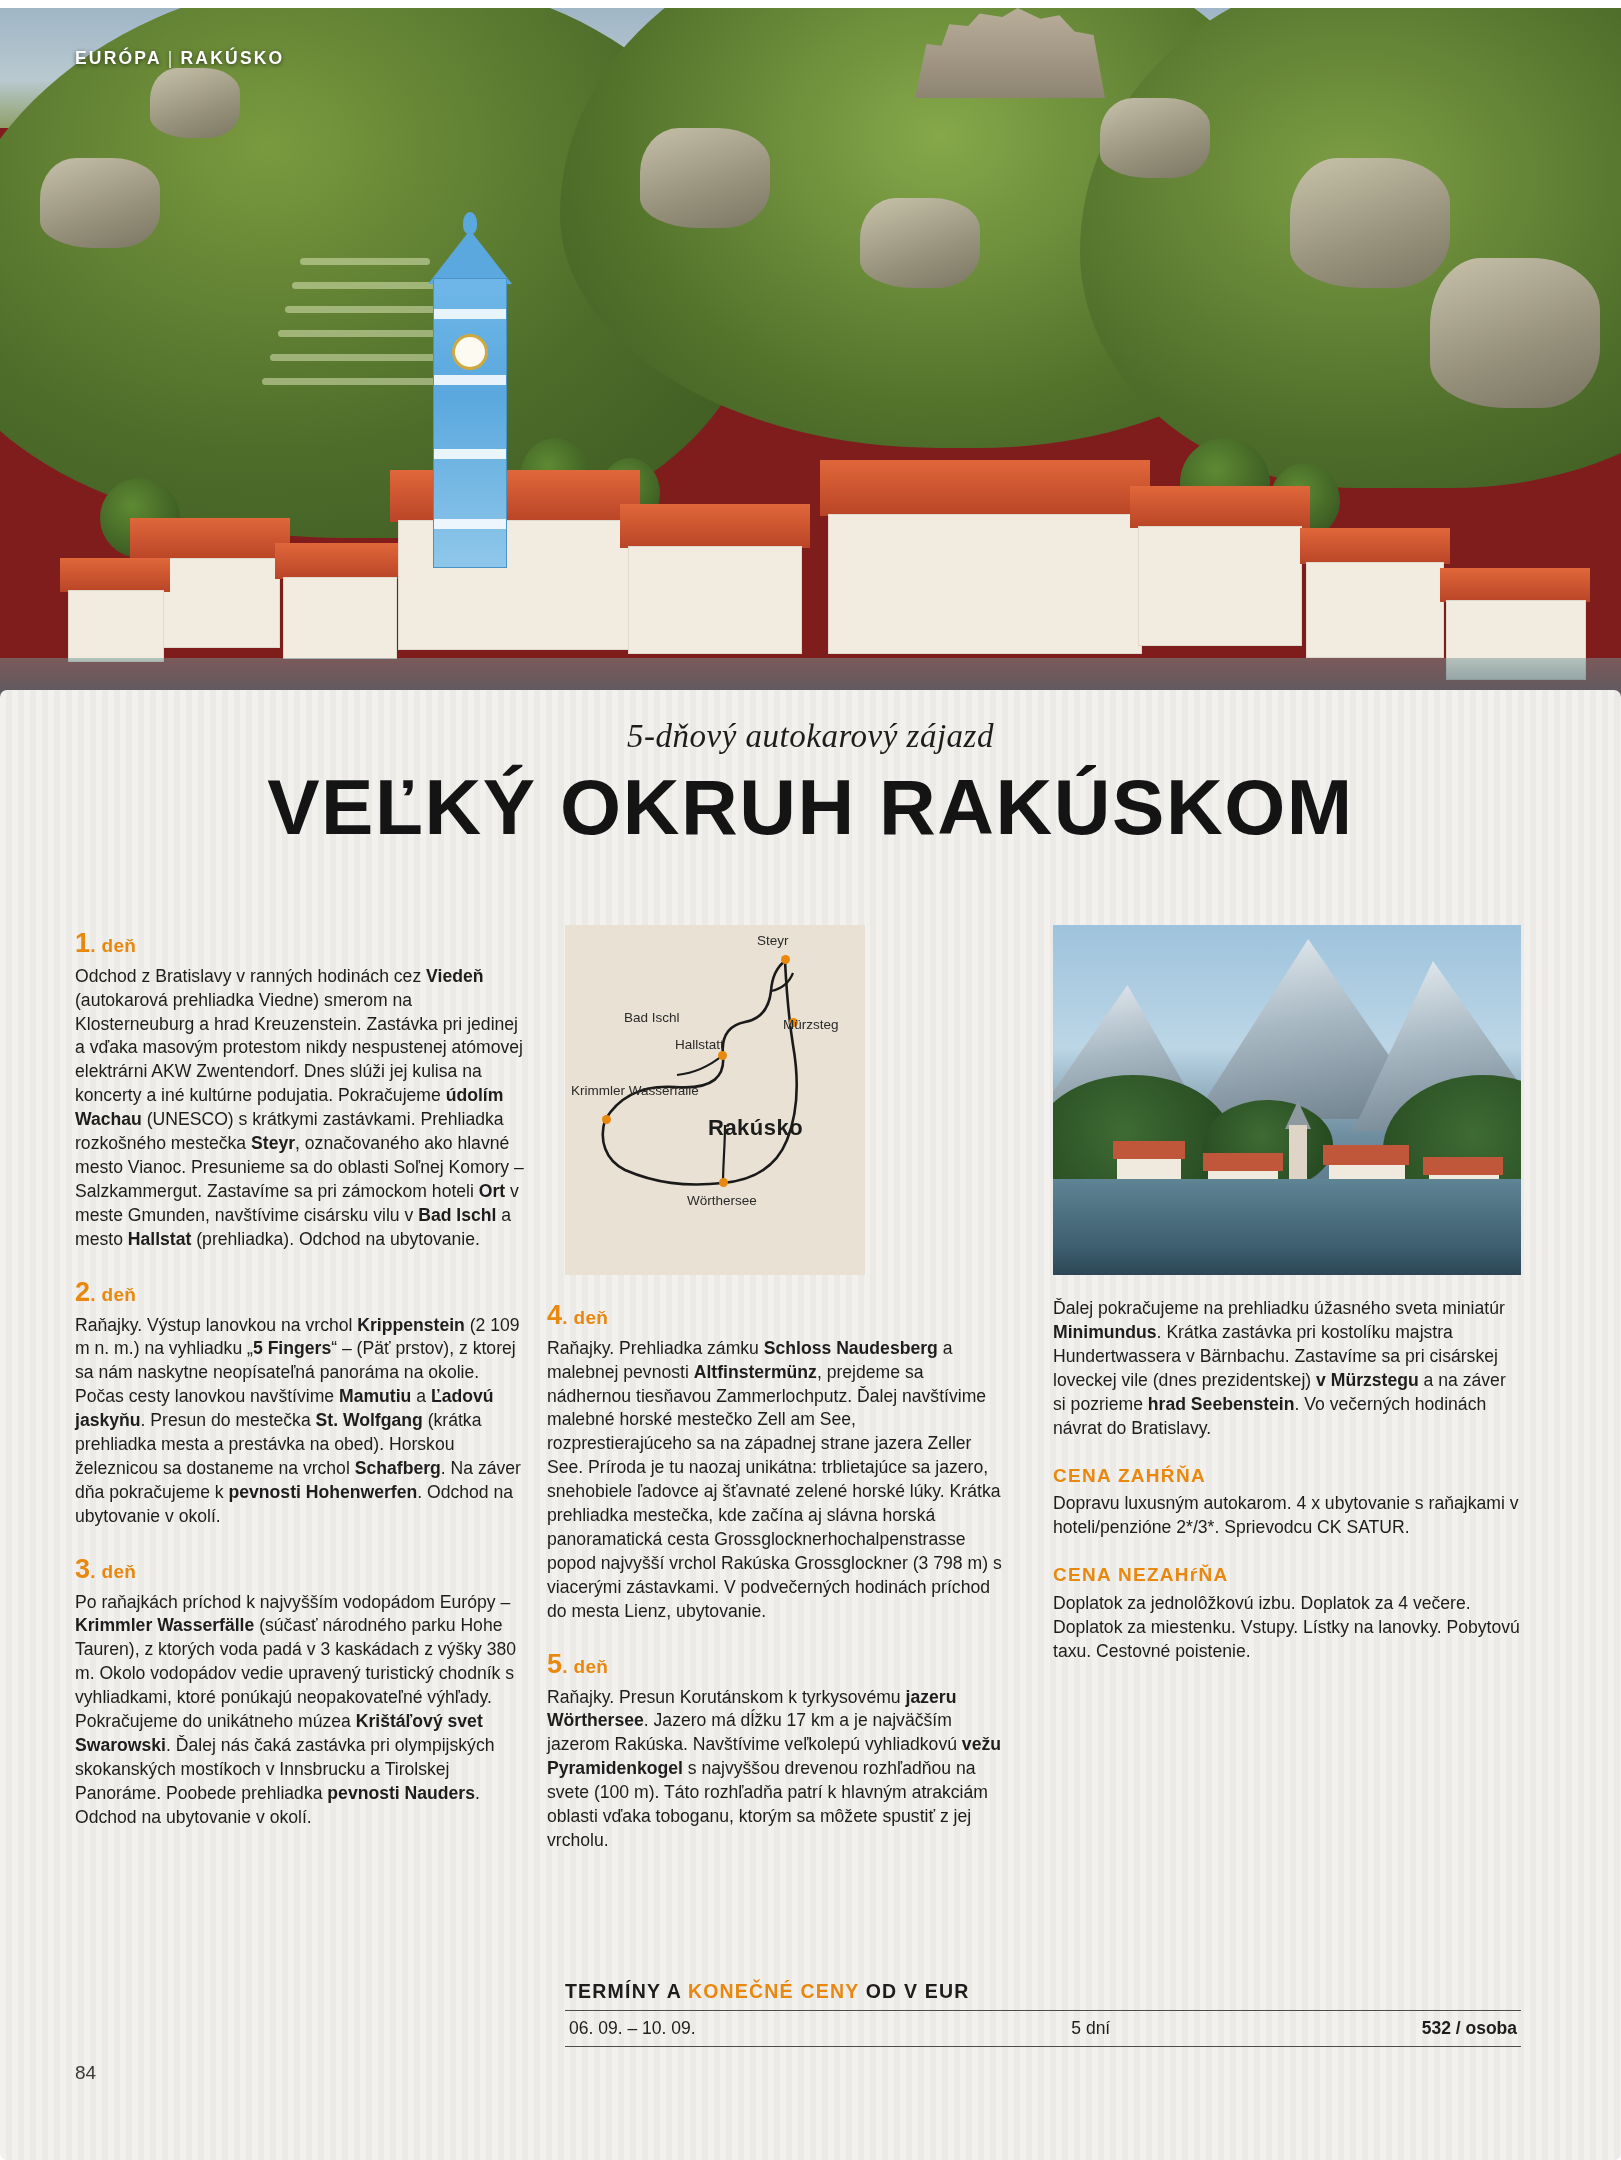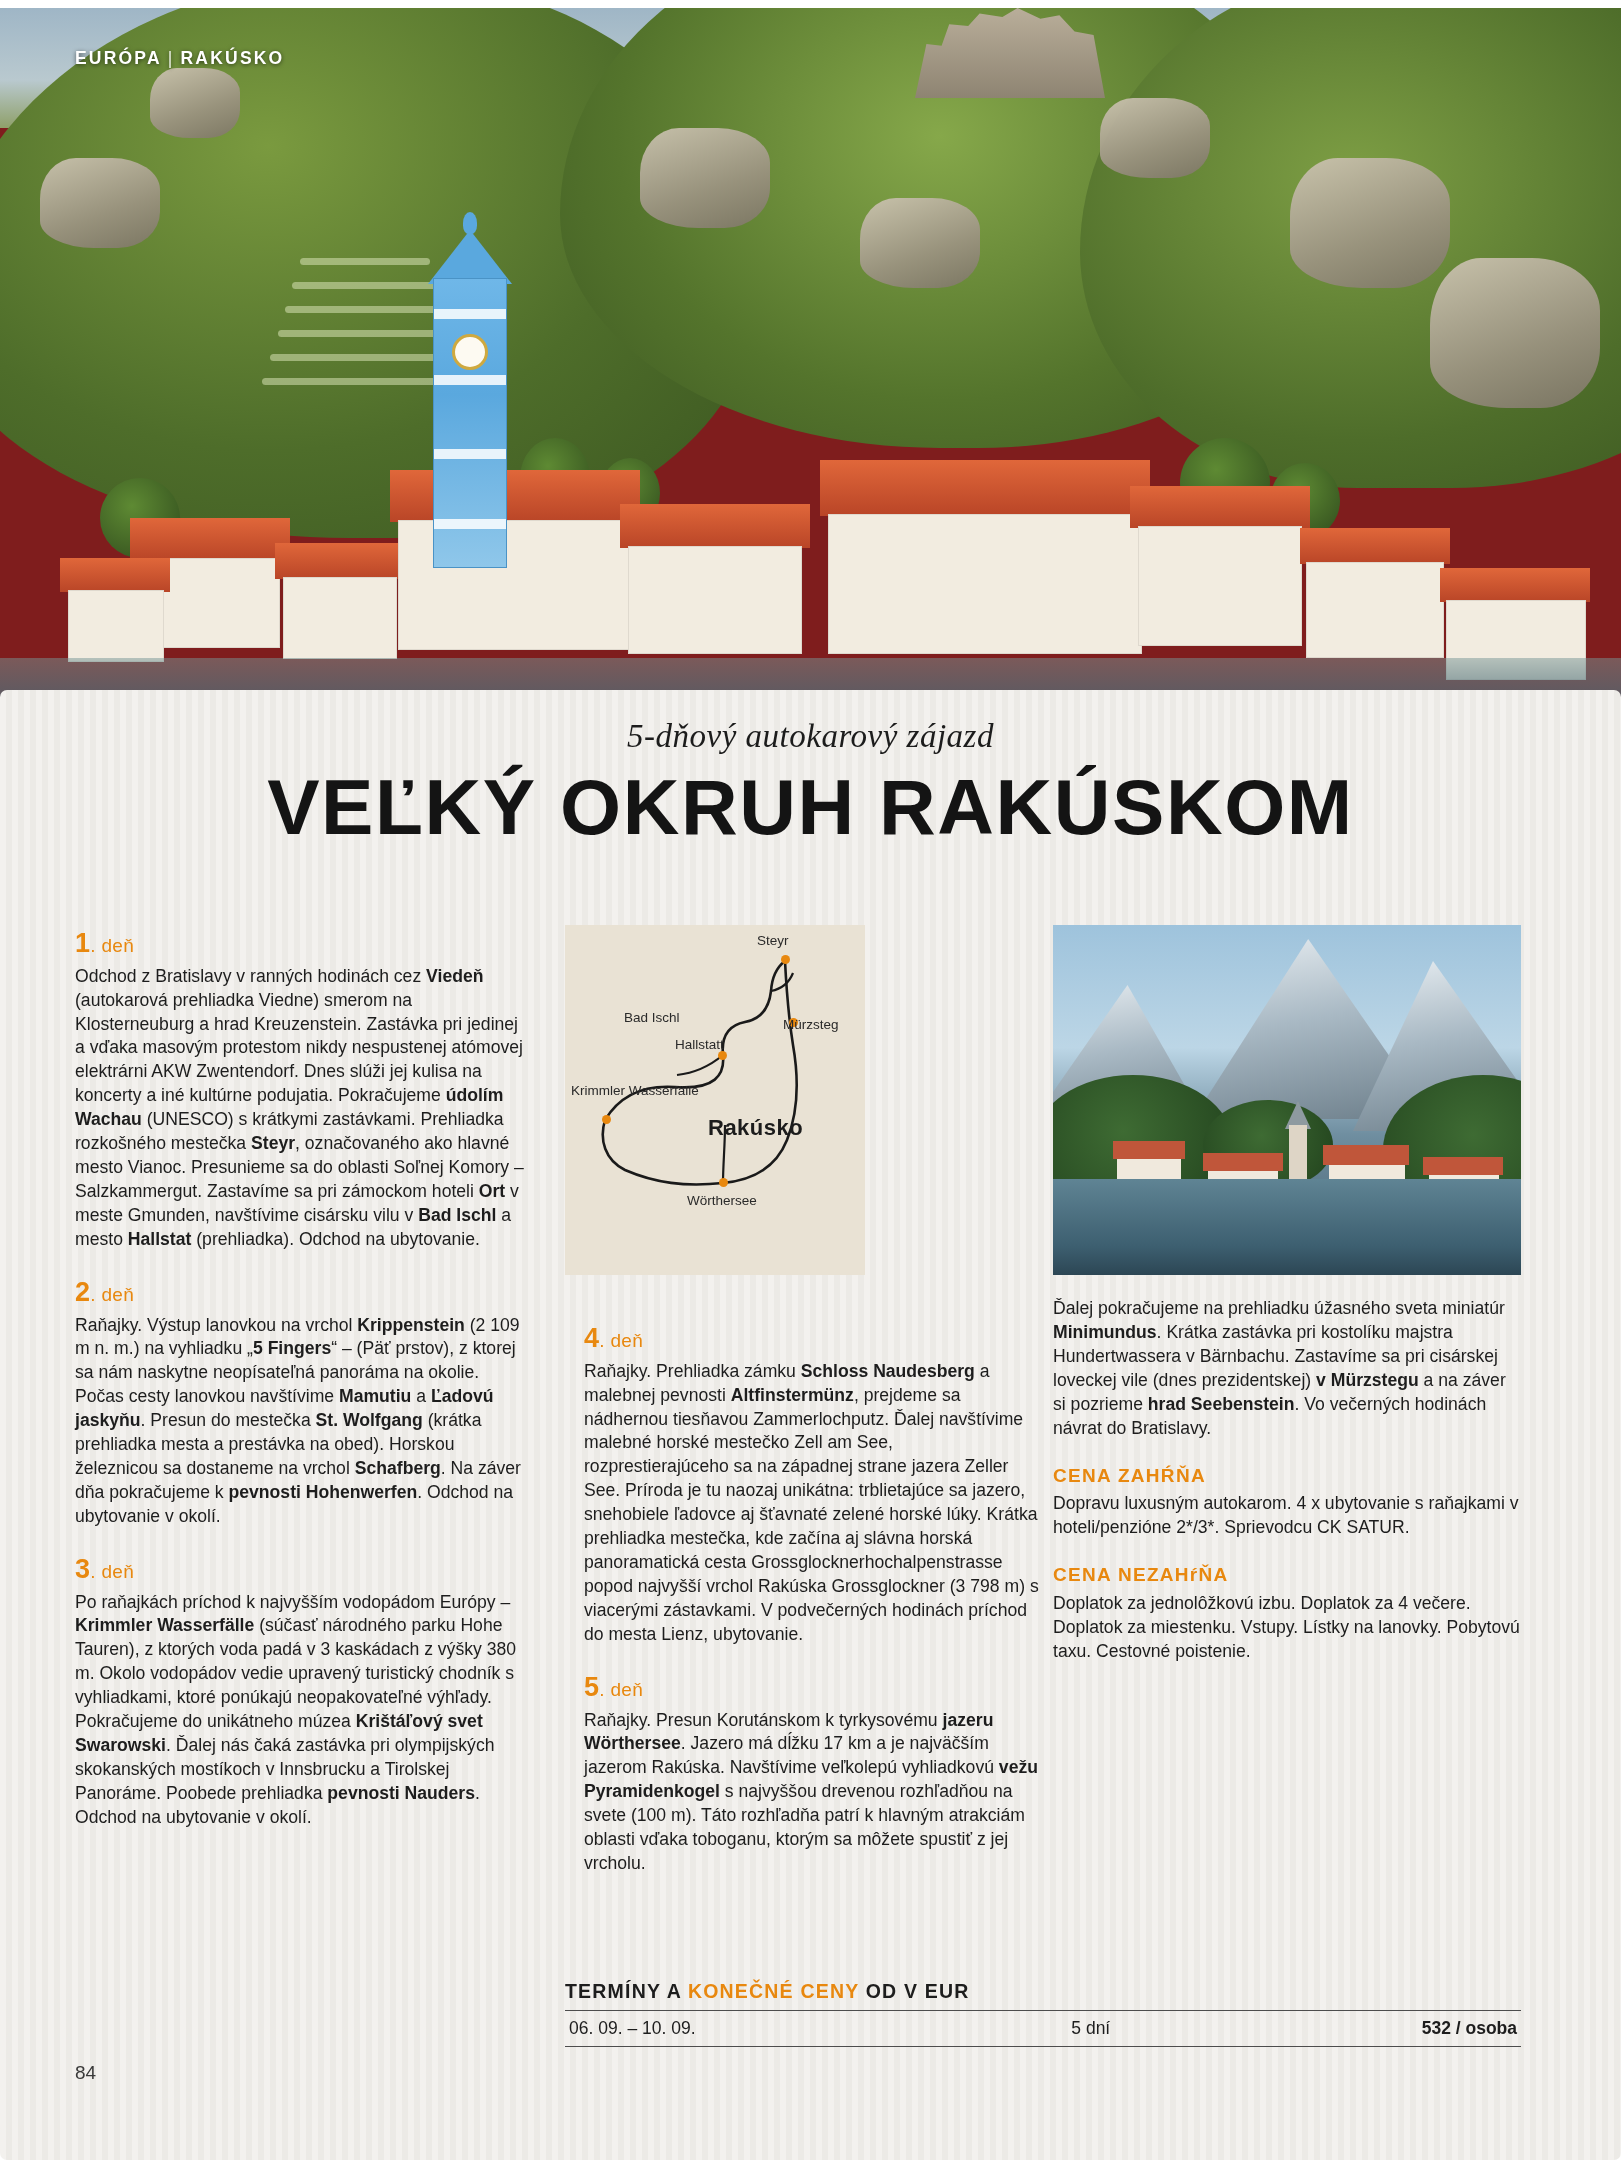--- a/index.html
+++ b/index.html
@@ -141,32 +141,32 @@
   .cols {
     position:absolute; left:0; top:235px; width:1621px;
   }
   .col {
     position:absolute;
     font-size: 17.6px;
     line-height: 1.36;
     color: #1d1d1d;
   }
   .col1 { left: 75px; width: 455px; top: 0; }
-  .col2 { left: 584px; width: 455px; top: 0; margin-top: 23px; }
+  .col2 { left: 547px; width: 455px; top: 0; }
   .col3 { left: 1053px; width: 468px; top: 0; }
 
   .day-head {
     margin: 0 0 3px 0;
     font-weight: 700;
     color: #e8880f;
     font-size: 20px;
     letter-spacing: .3px;
   }
   .day-head .num { font-size: 27px; font-weight: 700; }
-  .day-head .lbl { font-size: 19px; font-weight: 400; }
+  .day-head .lbl { font-size: 19px; font-weight: 700; }
   p.txt { margin: 0 0 22px 0; text-align: left; }
   p.txt:last-child { margin-bottom: 0; }
   b { font-weight: 700; }
 
   .section-head {
     color:#e8880f; font-weight:700; font-size:19px; letter-spacing:1.3px;
     margin: 8px 0 4px 0;
   }
 
   

